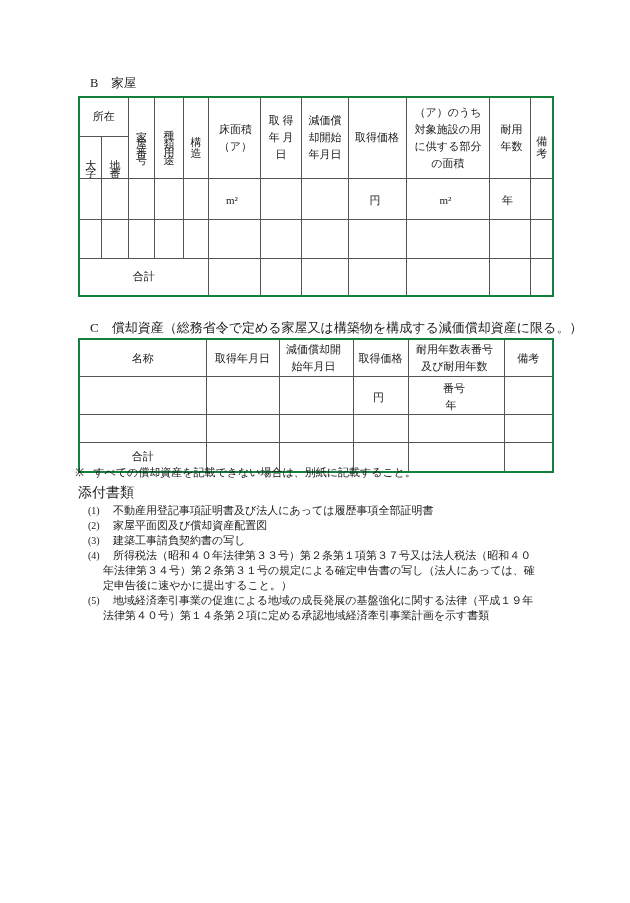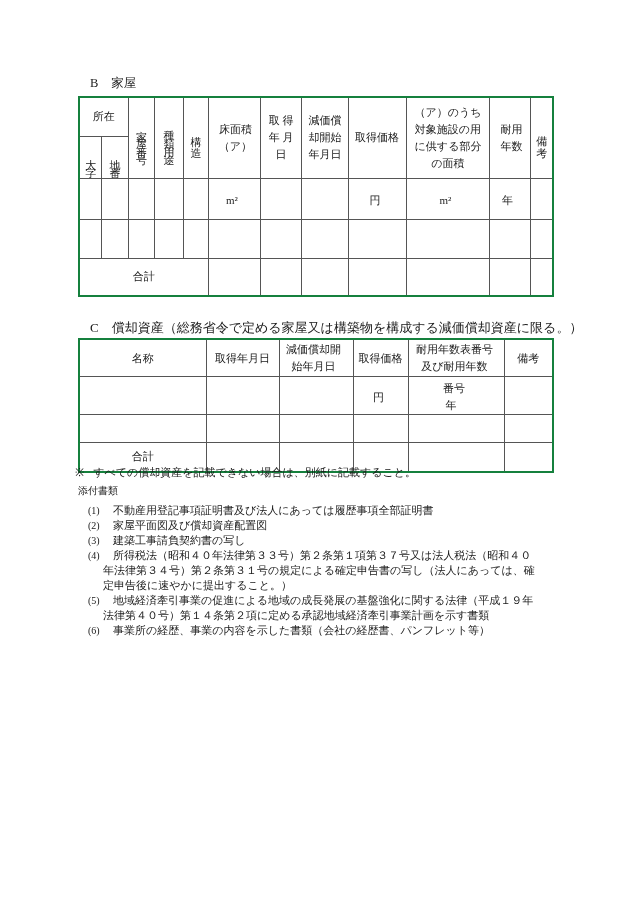--- a/index.html
+++ b/index.html
@@ -58,21 +58,21 @@
   .unit {
     vertical-align:top;
     text-align:right;
     padding:3px 6px 0 2px;
   }
   .unit .u2 { margin-right:6px; }
   .total-cell { text-align:center; vertical-align:middle; font-size:11px; }
 
   .note-line { position:absolute; left:75px; top:464px; font-size:11px; white-space:nowrap; }
   .note-line .note-text { margin-left:9px; }
-  .attach-heading { position:absolute; left:78px; top:484px; font-size:10px; }
+  .attach-heading { position:absolute; left:78px; top:484px; font-size:14px; }
   .attach-list { position:absolute; left:78px; top:503px; width:462px; font-size:11px; line-height:15px; }
   .list-item { padding-left:25px; }
   .list-item .marker {
     display:inline-block;
     width:25px;
     margin-left:-15px;
     font-size:10px;
   }
 </style>
 </head>
@@ -225,18 +225,15 @@
     </div>
     <div class="list-item">
       <span class="marker">(3)</span><span>建築工事請負契約書の写し</span>
     </div>
     <div class="list-item">
       <span class="marker">(4)</span><span>所得税法（昭和４０年法律第３３号）第２条第１項第３７号又は法人税法（昭和４０年法律第３４号）第２条第３１号の規定による確定申告書の写し（法人にあっては、確定申告後に速やかに提出すること。）</span>
     </div>
     <div class="list-item">
       <span class="marker">(5)</span><span>地域経済牽引事業の促進による地域の成長発展の基盤強化に関する法律（平成１９年法律第４０号）第１４条第２項に定める承認地域経済牽引事業計画を示す書類</span>
     </div>
-    <div class="list-item">
-      <span class="marker">(6)</span><span>事業所の経歴、事業の内容を示した書類（会社の経歴書、パンフレット等）</span>
-    </div>
   </div>
 
 </div>
 
 </body></html>

